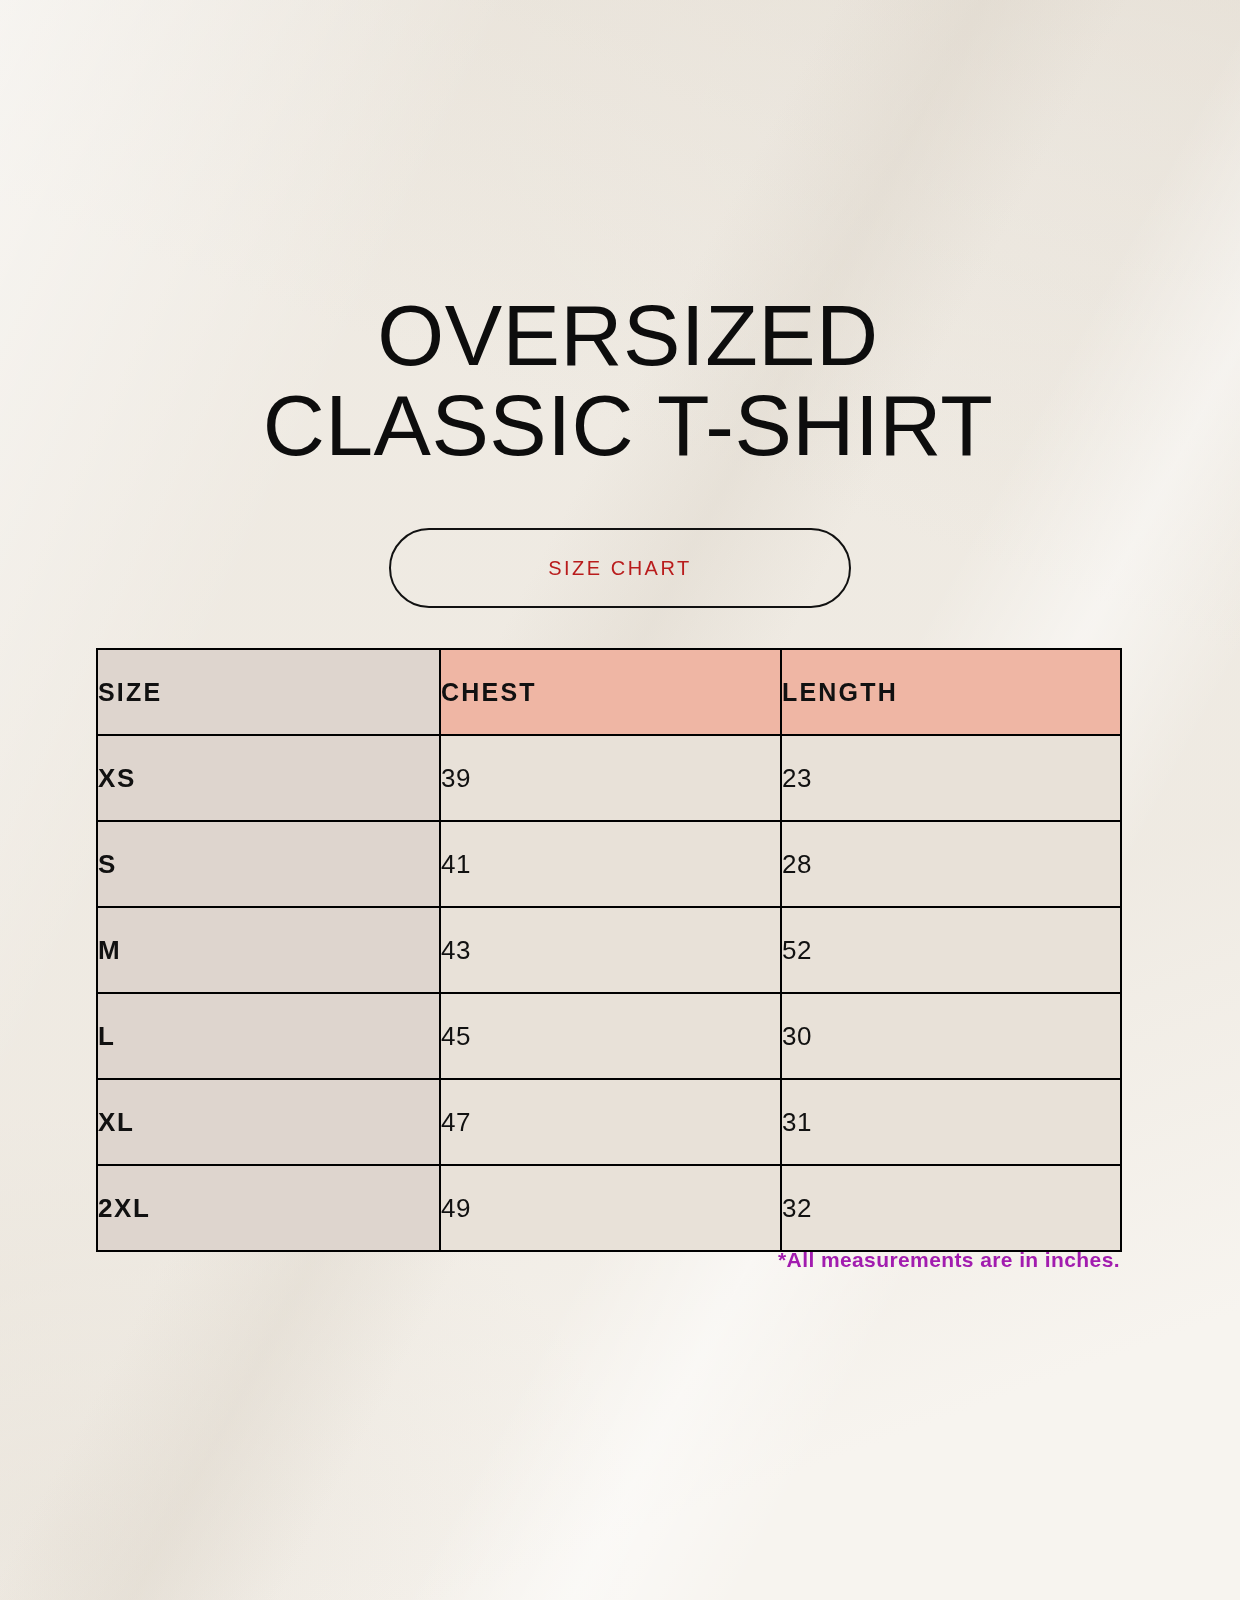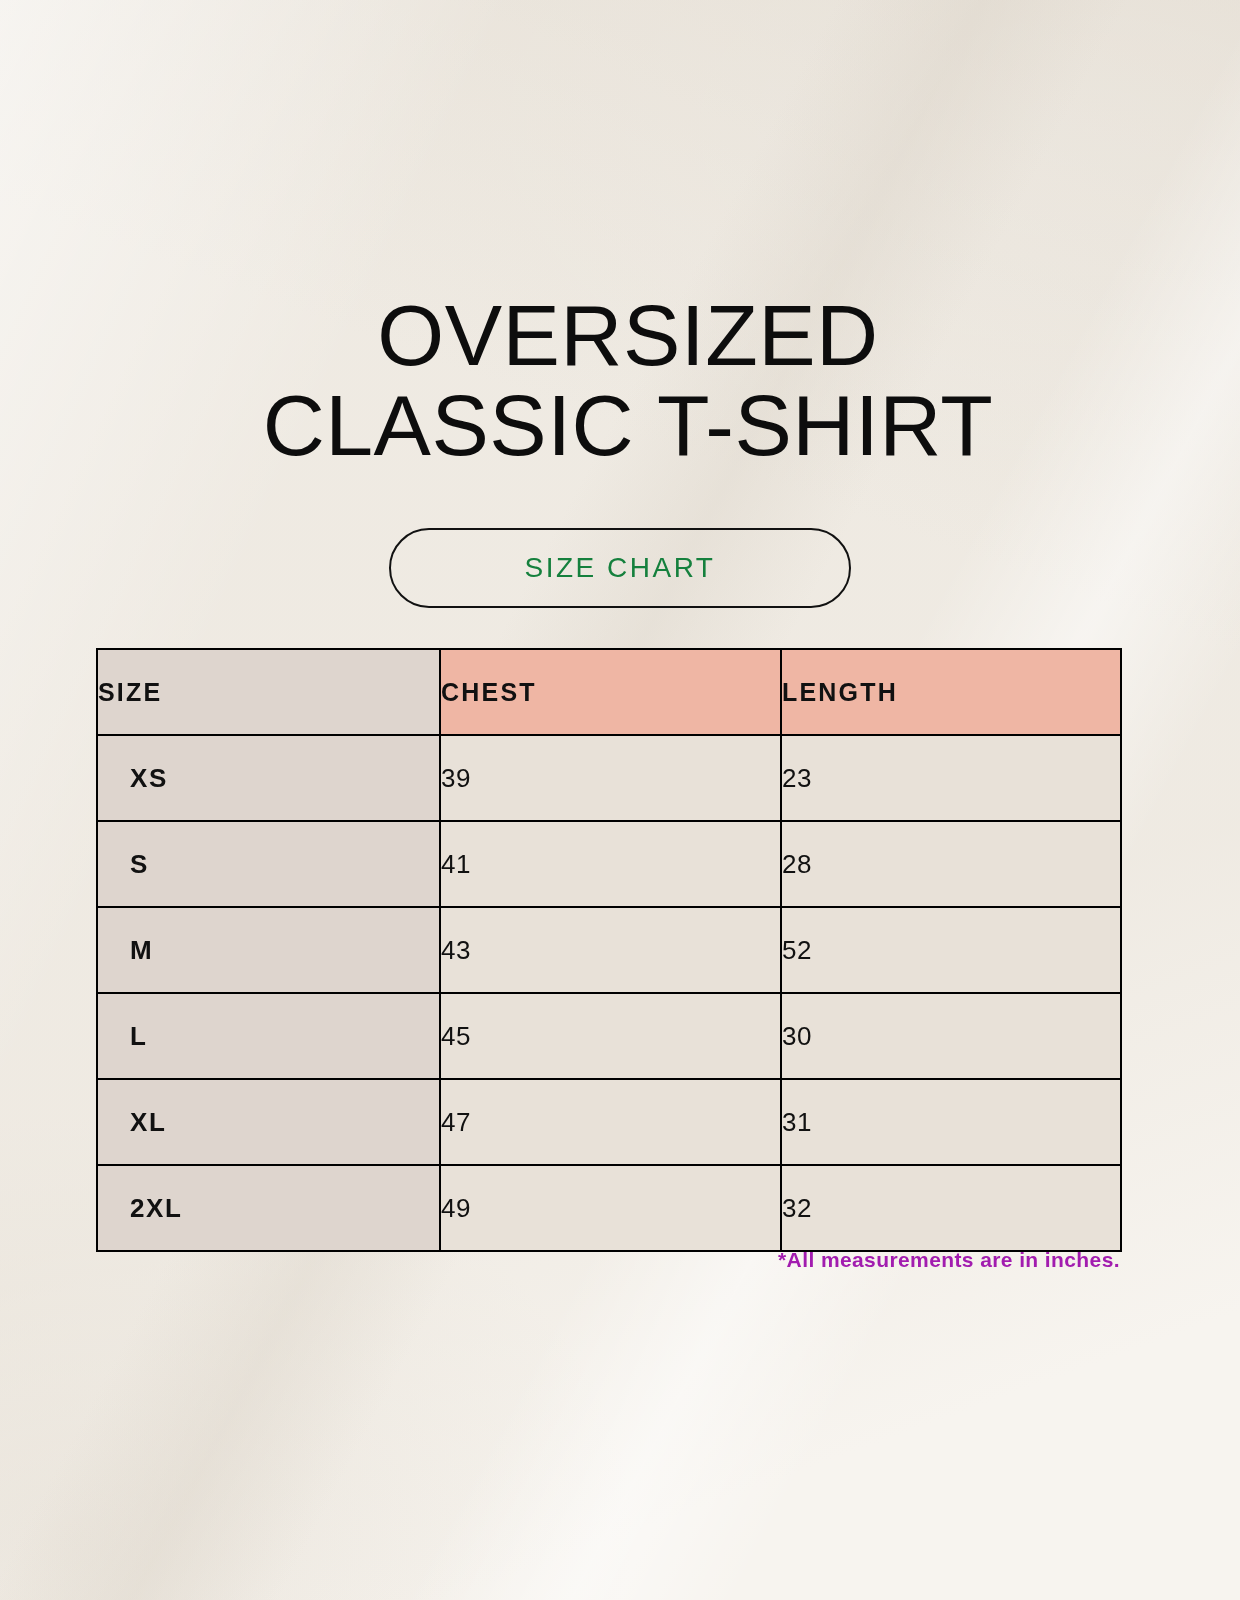--- a/index.html
+++ b/index.html
@@ -73,24 +73,24 @@
     height: 80px;
     border: 2px solid #111111;
     border-radius: 42px;
     display: flex;
     align-items: center;
     justify-content: center;
     background: transparent;
     box-sizing: border-box;
   }
   .pill span {
-    font-size: 28px;
+    font-size: 20px;
     letter-spacing: 2.5px;
     font-weight: 500;
-    color: #15803d;
+    color: #b91c1c;
   }
 
   .table-wrap {
     position: absolute;
     top: 648px;
     left: 96px;
     width: 1024px;
   }
   table.size-table {
     border-collapse: collapse;
@@ -115,21 +115,20 @@
     height: 88px;
   }
   th.h-size { background: #ded5ce; }
   th.h-chest, th.h-length { background: #efb6a4; }
 
   tbody td.size-cell {
     background: #ded5ce;
     font-size: 26px;
     font-weight: bold;
     letter-spacing: 1.6px;
-    padding-left: 32px;
   }
   tbody td.val-cell {
     background: #e8e1d8;
     font-size: 26px;
     font-weight: 400;
     letter-spacing: 0.5px;
   }
 
   .footnote {
     position: absolute;

